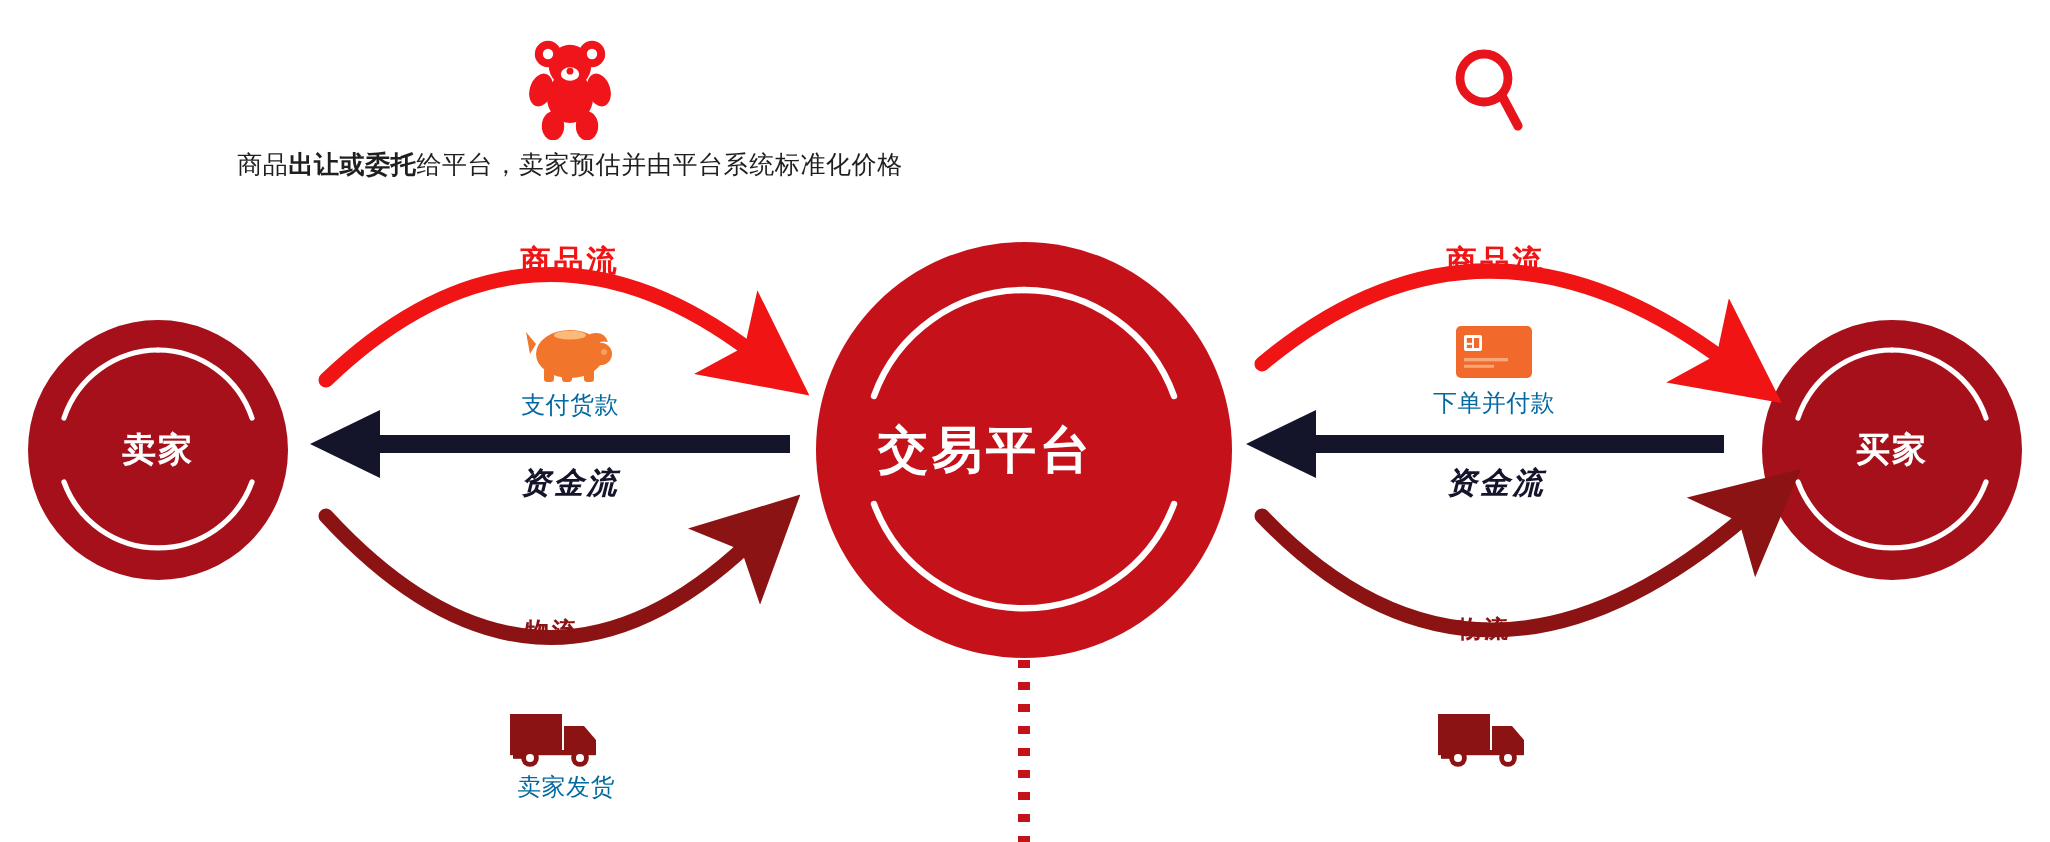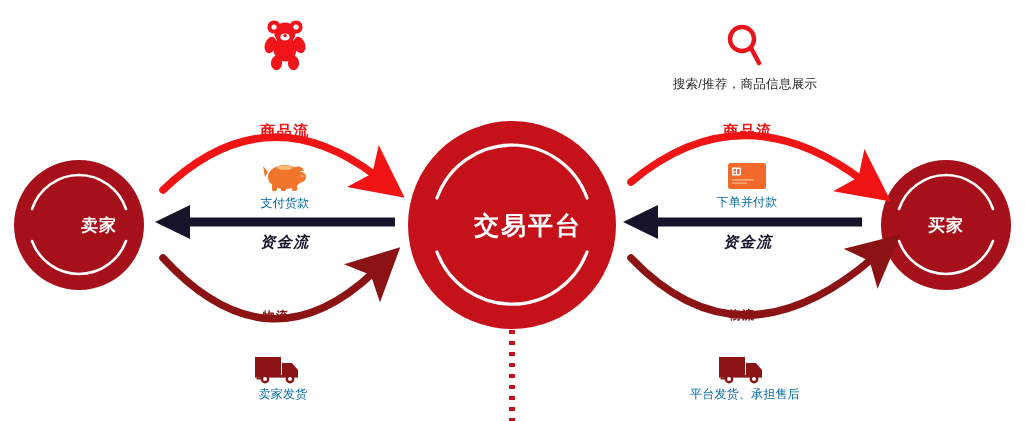--- a/index.html
+++ b/index.html
@@ -136,22 +136,22 @@
     <path d="M 631 182 Q 741 90 862 180" fill="none" stroke="#f01414" stroke-width="7.5" stroke-linecap="round" marker-end="url(#arrowGoodsL)"></path>
 
     <g>
       <line x1="862" y1="222" x2="650" y2="222" stroke="#14142b" stroke-width="9"></line>
       <path d="M 623 222 L 658 205 L 658 239 Z" fill="#14142b"></path>
     </g>
 
     <path d="M 631 258 Q 740 372 873 258" fill="none" stroke="#8c1313" stroke-width="7.5" stroke-linecap="round" marker-end="url(#arrowLogi)"></path>
   </svg>
 
-  <div class="node-label" style="left:79px; top:225px;margin-left:20px;">卖家</div>
-  <div class="node-label center" style="left:528px; top:225px;text-align:right;">交易平台</div>
+  <div class="node-label" style="left:79px; top:225px;">卖家</div>
+  <div class="node-label center" style="left:493px; top:225px;text-align:right;">交易平台</div>
   <div class="node-label" style="left:946px; top:225px;text-align:right;">买家</div>
 
   <div class="icon-wrap" style="left:285px; top:44px;">
     <svg width="44" height="52" viewBox="0 0 44 52">
       <g fill="#f0141b">
         <circle cx="11" cy="9" r="6.6"></circle>
         <circle cx="33" cy="9" r="6.6"></circle>
         <circle cx="22" cy="15" r="10.6"></circle>
         <ellipse cx="22" cy="31" rx="11.5" ry="12.5"></ellipse>
         <ellipse cx="7.5" cy="27" rx="5.6" ry="8.4" transform="rotate(18 7.5 27)"></ellipse>
@@ -161,20 +161,23 @@
       </g>
       <g fill="#ffffff">
         <circle cx="11" cy="9" r="2.6"></circle>
         <circle cx="33" cy="9" r="2.6"></circle>
         <ellipse cx="22" cy="19" rx="4.6" ry="3.4"></ellipse>
       </g>
       <circle cx="22" cy="17.6" r="1.7" fill="#f0141b"></circle>
     </svg>
   </div>
 
+  <div class="caption" style="left:285px; top:83px;">
+    <span>商品</span><b>出让或委托</b><span>给平台，卖家预估并由平台系统标准化价格</span>
+  </div>
 
   <div class="flow-label flow-goods" style="left:285px; top:131px;">商品流</div>
 
   <div class="icon-wrap" style="left:285px; top:176px;">
     <svg width="46" height="32" viewBox="0 0 46 32">
       <g fill="#f1762b">
         <ellipse cx="23" cy="17" rx="17" ry="12"></ellipse>
         <path d="M 6 12 L 1 6 L 3 17 Z"></path>
         <path d="M 33 7 q 7 -2 9 4 q -4 -1 -7 2 Z"></path>
         <rect x="10" y="24" width="5" height="7" rx="1.6"></rect>
@@ -208,21 +211,20 @@
 
   <div class="mini" style="left:283px; top:394px;font-family:Liberation Serif, serif;">卖家发货</div>
 
   <div class="icon-wrap" style="left:745px; top:45px;">
     <svg width="40" height="44" viewBox="0 0 40 44">
       <circle cx="17" cy="16" r="12" fill="none" stroke="#e8141b" stroke-width="4.4"></circle>
       <line x1="26" y1="25" x2="34" y2="40" stroke="#e8141b" stroke-width="4.6" stroke-linecap="round"></line>
     </svg>
   </div>
 
-  <div class="caption" style="left:745px; top:84px;">搜索/推荐，商品信息展示</div>
 
   <div class="flow-label flow-goods" style="left:748px; top:131px;">商品流</div>
 
   <div class="icon-wrap" style="left:747px; top:176px;">
     <svg width="38" height="26" viewBox="0 0 38 26">
       <rect x="0" y="0" width="38" height="26" rx="2.5" fill="#f1692b"></rect>
       <rect x="4" y="4.5" width="9" height="8" rx="1" fill="#ffffff"></rect>
       <rect x="5.4" y="6" width="2.6" height="2.4" fill="#f1692b"></rect>
       <rect x="9" y="6" width="2.6" height="5" fill="#f1692b"></rect>
       <rect x="5.4" y="9.4" width="2.6" height="1.6" fill="#f1692b"></rect>
@@ -243,15 +245,14 @@
       <path d="M 28 10 L 38 10 L 44 17 L 44 22 L 28 22 Z" fill="#8c1313"></path>
       <rect x="1" y="22" width="43" height="2.6" fill="#8c1313"></rect>
       <circle cx="11" cy="26" r="4.4" fill="#8c1313"></circle>
       <circle cx="11" cy="26" r="2" fill="#ffffff"></circle>
       <circle cx="36" cy="26" r="4.4" fill="#8c1313"></circle>
       <circle cx="36" cy="26" r="2" fill="#ffffff"></circle>
       <rect x="2.5" y="24.4" width="5" height="2" fill="#8c1313"></rect>
     </svg>
   </div>
 
-  <div class="mini" style="left:745px; top:394px;">平台发货、承担售后</div>
 
 </div>
 
 </body></html>

